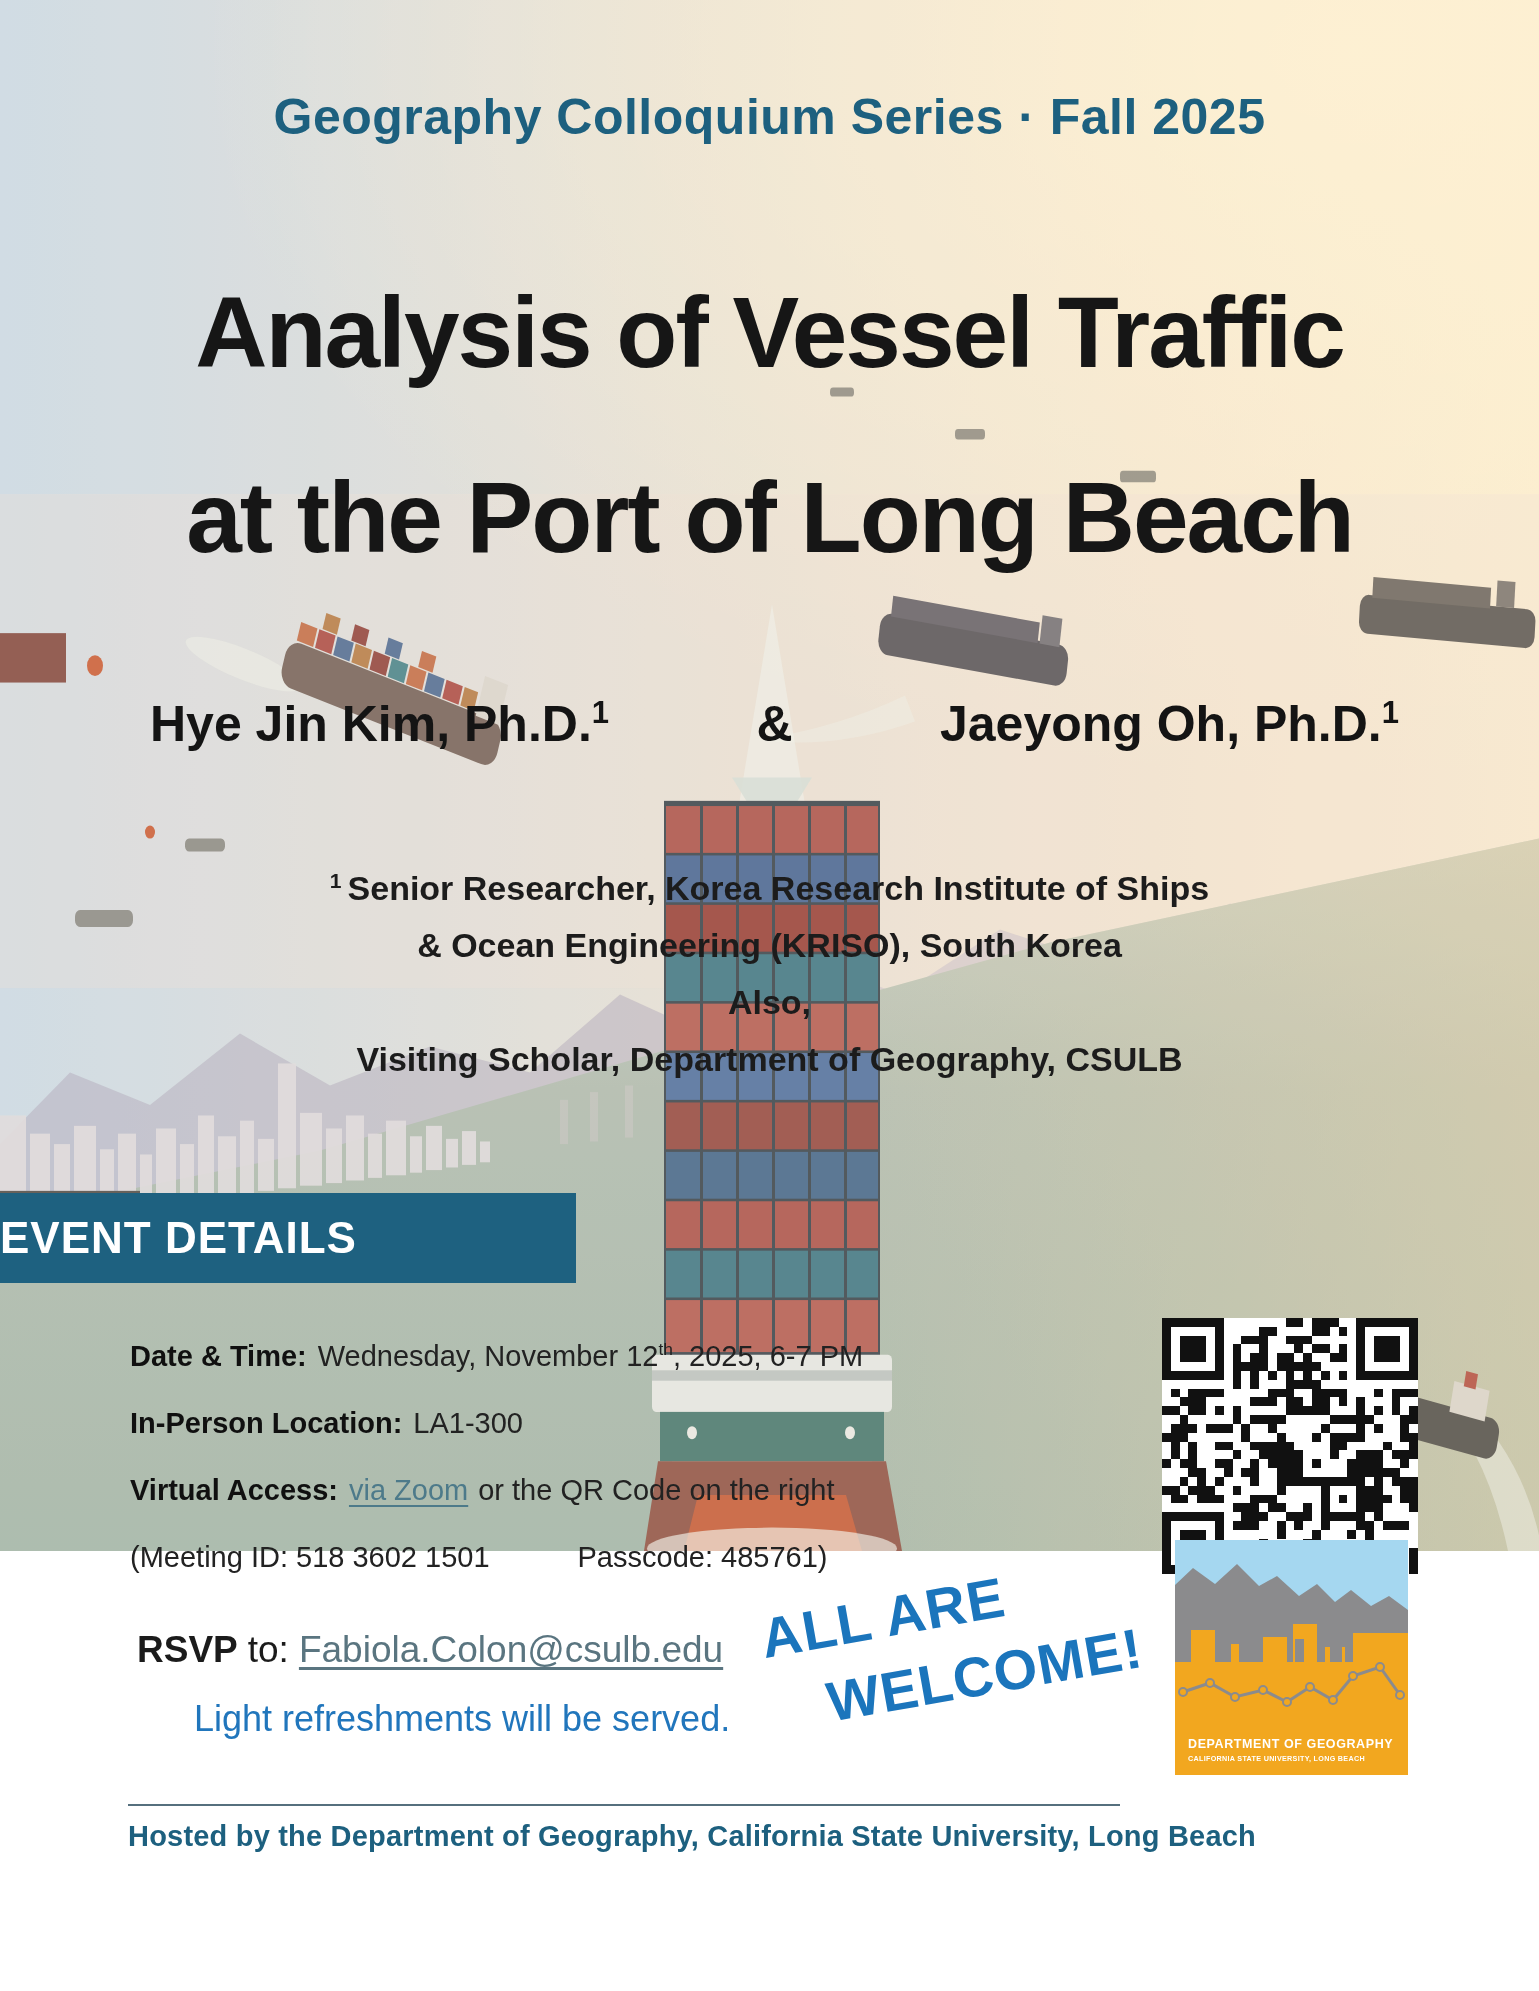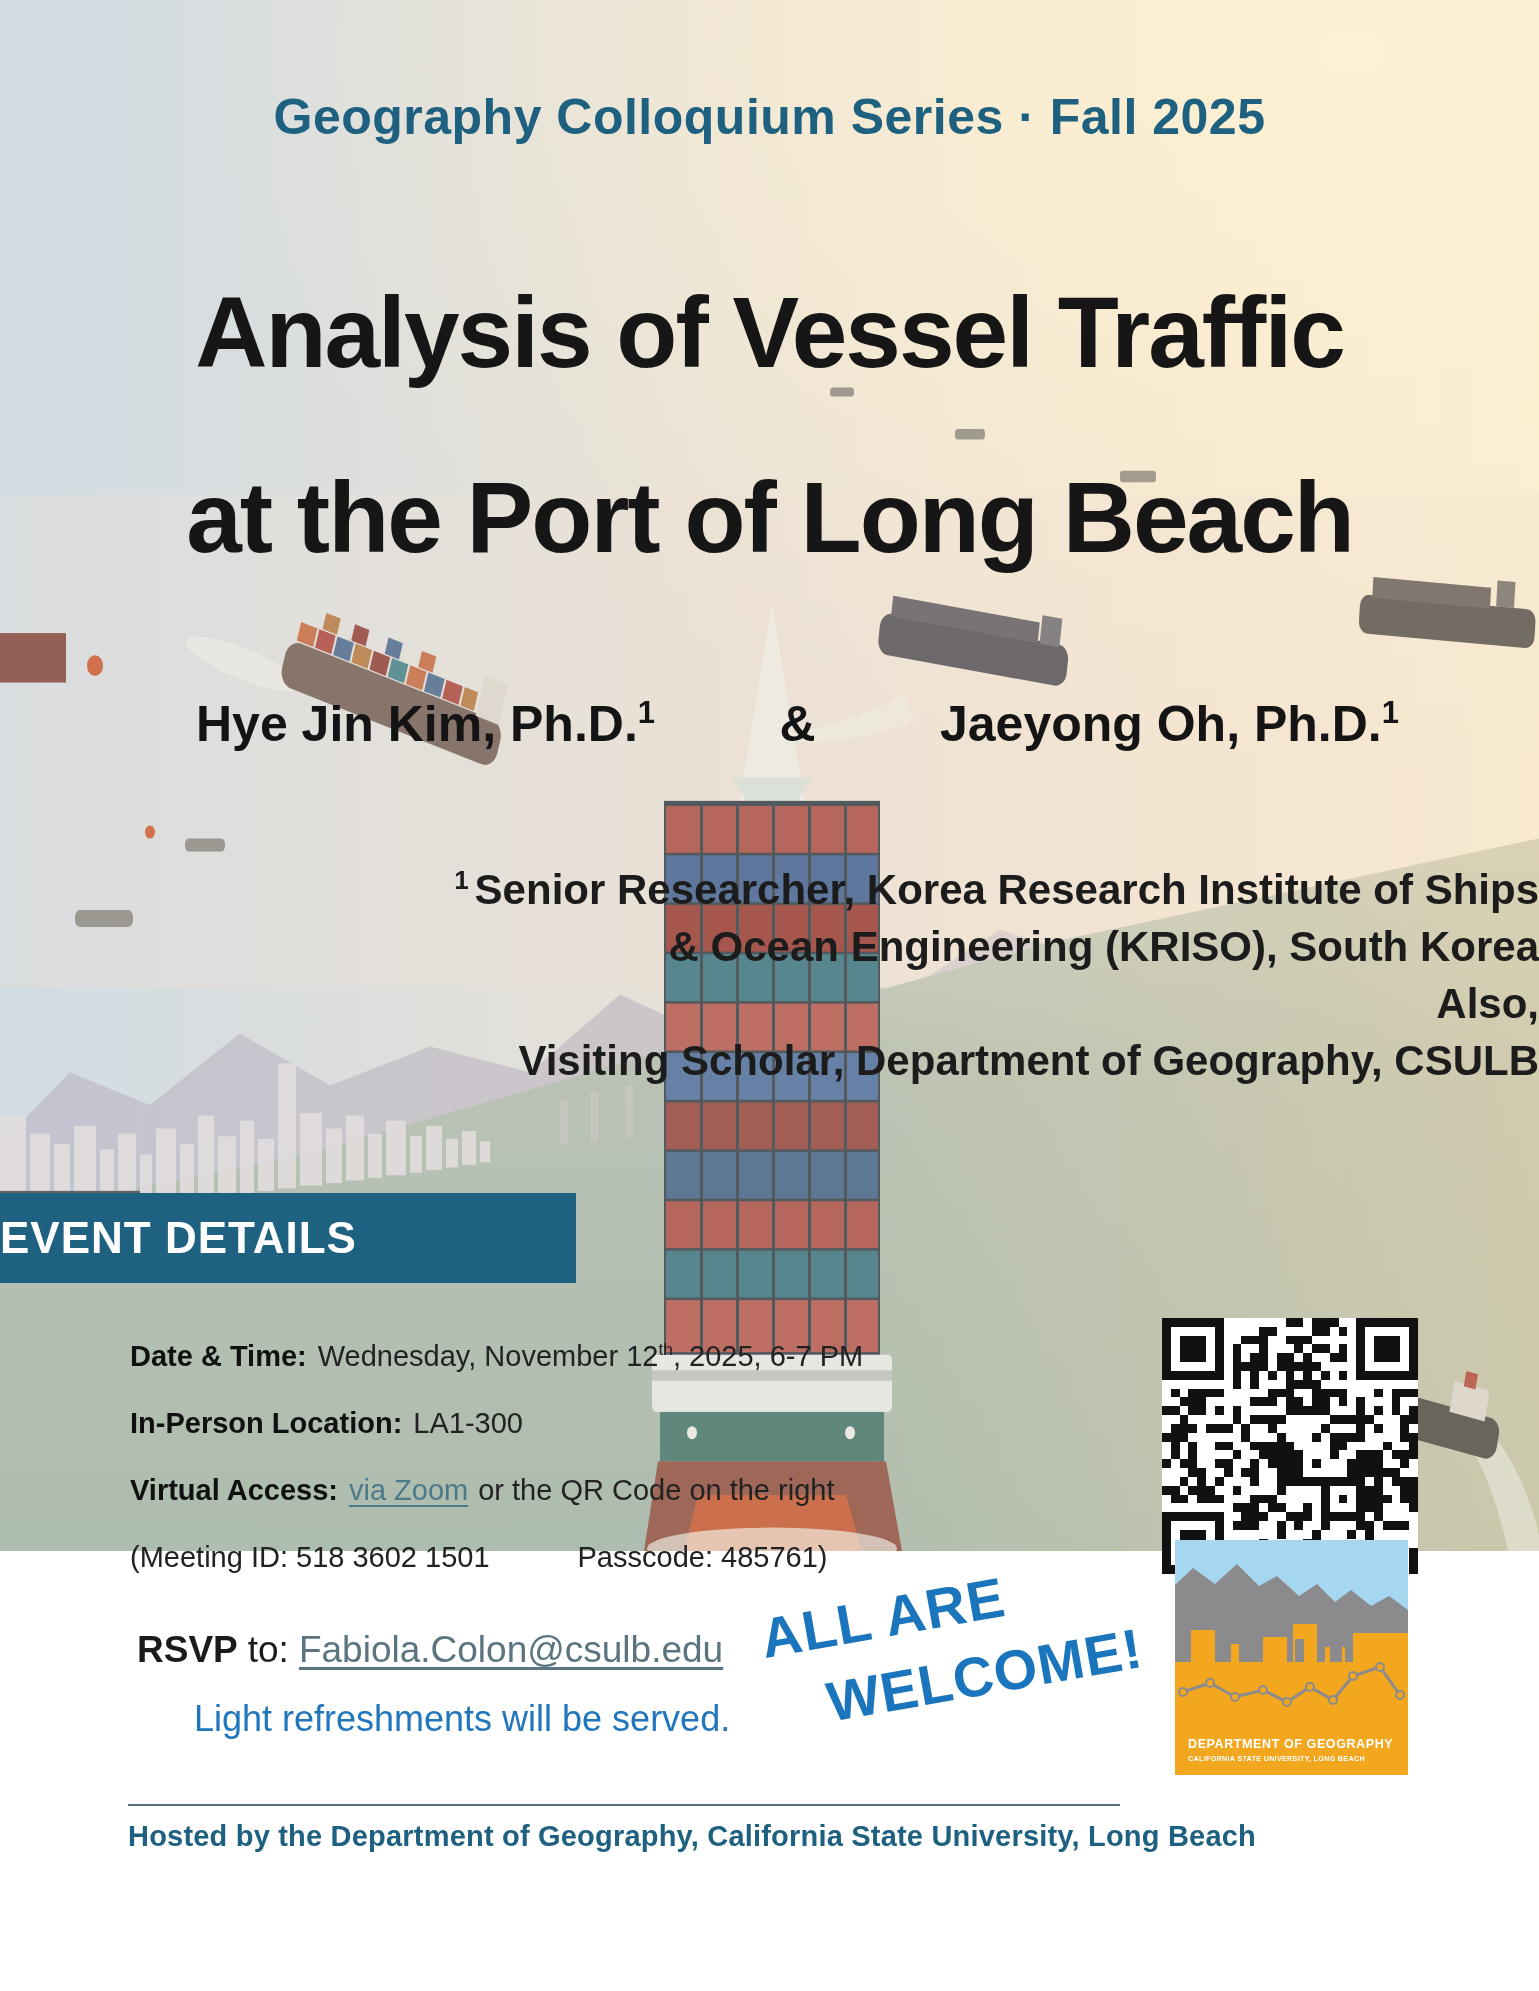--- a/index.html
+++ b/index.html
@@ -8,23 +8,23 @@
     background:#ffffff;overflow:hidden;
     font-family:"Liberation Sans",sans-serif;
   }
   
   .hero{position:absolute;left:0;top:0;width:1539px;height:1551px;}
   .hero-art{position:absolute;left:0;top:0;width:100%;height:100%;}
   .hero-text{position:absolute;left:0;width:100%;text-align:center;}
   .series-header{top:88px;font-size:50px;font-weight:700;color:#1d607f;letter-spacing:.5px;}
   .main-title{top:240px;font-size:100px;font-weight:800;line-height:185px;letter-spacing:-2px;color:#161616;}
   .main-title span{display:block;}
-  .speakers{position:absolute;top:695px;left:150px;right:140px;display:flex;justify-content:space-between;align-items:baseline;font-size:50px;font-weight:700;color:#141414;margin-left:46px;}
+  .speakers{position:absolute;top:695px;left:150px;right:140px;display:flex;justify-content:space-between;align-items:baseline;font-size:50px;font-weight:700;color:#141414;}
   .speakers sup{font-size:.62em;}
-  .affiliation{top:852px;font-size:42px;font-weight:600;line-height:57px;color:#1c1c1c;text-align:right;}
+  .affiliation{top:852px;font-size:34px;font-weight:600;line-height:57px;color:#1c1c1c;}
   .affiliation div{display:block;}
   .affiliation sup{font-size:.62em;margin-right:6px;}
   
   .event-banner{position:absolute;left:0;top:1193px;width:576px;height:90px;background:#1e6180;}
   .event-banner span{display:block;line-height:90px;font-size:44px;font-weight:700;color:#ffffff;letter-spacing:1px;}
   
   .details{position:absolute;left:130px;top:1328px;font-size:29px;color:#222;}
   .detail-row{margin:0 0 25px 0;line-height:42px;white-space:nowrap;}
   .detail-row strong{font-weight:700;color:#101010;margin-right:11px;}
   .detail-row sup{font-size:.6em;}

